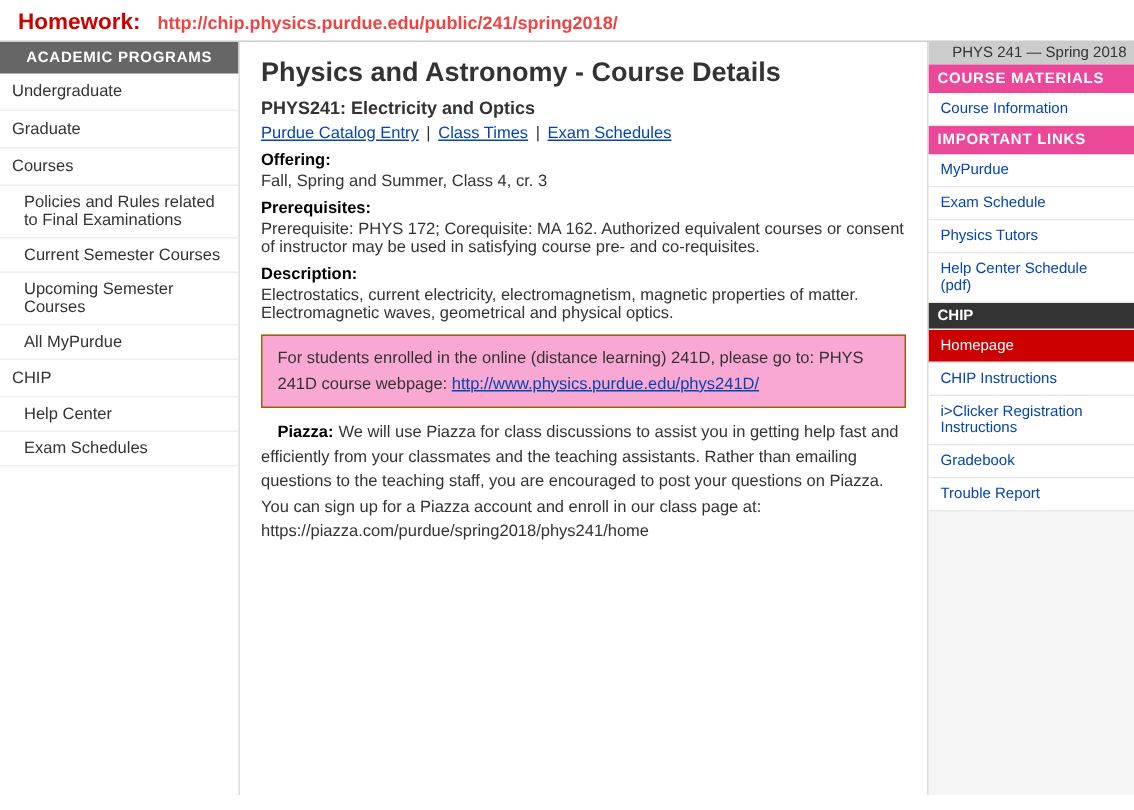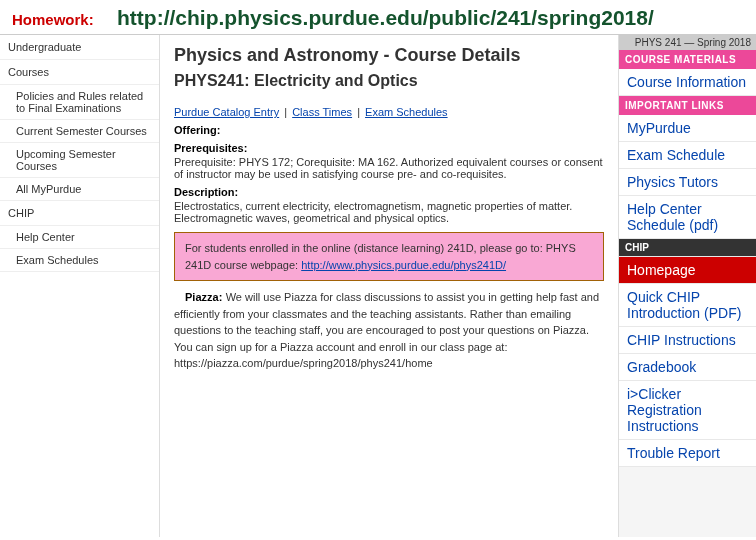--- a/index.html
+++ b/index.html
@@ -15,24 +15,24 @@
       background: #fff;
       padding: 6px 12px 4px 12px;
       border-bottom: 1px solid #ccc;
     }
     .top-bar .homework-label {
       color: #cc0000;
       font-size: 15px;
       font-weight: bold;
     }
     .top-bar .url {
-      color: #14532d;
-      font-size: 21px;
-      font-weight: bold;
-      margin-left: 20px;
+      color: #ef4444;
+      font-size: 12px;
+      font-weight: bold;
+      margin-left: 8px;
     }
     .main-layout {
       display: flex;
       height: calc(540px - 38px);
     }
     
     .left-sidebar {
       width: 160px;
       min-width: 160px;
       background: #fff;
@@ -70,24 +70,24 @@
       overflow-y: auto;
       background: #fff;
     }
     .page-title {
       font-size: 18px;
       font-weight: bold;
       color: #333;
       margin-bottom: 6px;
     }
     .course-id {
-      font-size: 16px;
-      font-weight: bold;
-      color: #333;
-      margin-bottom: 16px;
+      font-size: 12px;
+      font-weight: bold;
+      color: #333;
+      margin-bottom: 4px;
     }
     .links-row {
       margin-bottom: 6px;
       font-size: 11px;
     }
     .links-row a {
       color: #0645ad;
       text-decoration: underline;
       cursor: pointer;
     }
@@ -168,21 +168,21 @@
       font-weight: bold;
       padding: 4px 6px;
       letter-spacing: 0.5px;
     }
     .right-item {
       padding: 5px 8px;
       color: #0645ad;
       background: #fff;
       border-bottom: 1px solid #e8e8e8;
       cursor: pointer;
-      font-size: 14px;
+      font-size: 10px;
     }
     .right-item.highlighted {
       background: #cc0000;
       color: #fff;
       font-weight: normal;
     }
     .right-item.chip-section {
       background: #333;
       color: #fff;
       font-weight: bold;
@@ -194,21 +194,23 @@
 <body>
 
 <div class="top-bar">
   <span class="homework-label">Homework:</span>
   <span class="url">http://chip.physics.purdue.edu/public/241/spring2018/</span>
 </div>
 
 <div class="main-layout">
 
   <div class="left-sidebar">
+    <div class="sidebar-header">ACADEMIC PROGRAMS</div>
     <div class="sidebar-item">Undergraduate</div>
+    <div class="sidebar-item">Graduate</div>
     <div class="sidebar-item">Courses</div>
     <div class="sidebar-sub">Policies and Rules related to Final Examinations</div>
     <div class="sidebar-sub">Current Semester Courses</div>
     <div class="sidebar-sub">Upcoming Semester Courses</div>
     <div class="sidebar-sub">All MyPurdue</div>
     <div class="sidebar-item">CHIP</div>
     <div class="sidebar-sub">Help Center</div>
     <div class="sidebar-sub">Exam Schedules</div>
   </div>
 
@@ -216,20 +218,21 @@
     <div class="page-title">Physics and Astronomy - Course Details</div>
     <div class="course-id">PHYS241: Electricity and Optics</div>
     <div class="links-row">
       <a>Purdue Catalog Entry</a>
       <span> | </span>
       <a>Class Times</a>
       <span> | </span>
       <a>Exam Schedules</a>
     </div>
     <div class="section-label">Offering:</div>
+    <div class="section-text">Fall, Spring and Summer, Class 4, cr. 3</div>
     <div class="section-label">Prerequisites:</div>
     <div class="prereq-text">Prerequisite: PHYS 172; Corequisite: MA 162. Authorized equivalent courses or consent of instructor may be used in satisfying course pre- and co-requisites.</div>
     <div class="section-label">Description:</div>
     <div class="section-text">Electrostatics, current electricity, electromagnetism, magnetic properties of matter. Electromagnetic waves, geometrical and physical optics.</div>
     <div class="info-box">
       <span>For students enrolled in the online (distance learning) 241D, please go to: PHYS 241D course webpage:</span>
       <a>http://www.physics.purdue.edu/phys241D/</a>
     </div>
     <div class="piazza-section">
       <span class="piazza-label">Piazza:</span>
@@ -242,20 +245,19 @@
     <div class="right-top-label">PHYS 241 — Spring 2018</div>
     <div class="right-section-header">COURSE MATERIALS</div>
     <div class="right-item">Course Information</div>
     <div class="right-section-header">IMPORTANT LINKS</div>
     <div class="right-item">MyPurdue</div>
     <div class="right-item">Exam Schedule</div>
     <div class="right-item">Physics Tutors</div>
     <div class="right-item">Help Center Schedule (pdf)</div>
     <div class="right-item chip-section">CHIP</div>
     <div class="right-item highlighted">Homepage</div>
-    <div class="right-item">Quick CHIP Introduction (PDF)</div>
     <div class="right-item">CHIP Instructions</div>
+    <div class="right-item">i&gt;Clicker Registration Instructions</div>
     <div class="right-item">Gradebook</div>
-    <div class="right-item">i&gt;Clicker Registration Instructions</div>
     <div class="right-item">Trouble Report</div>
   </div>
 
 </div>
 
 </body></html>

